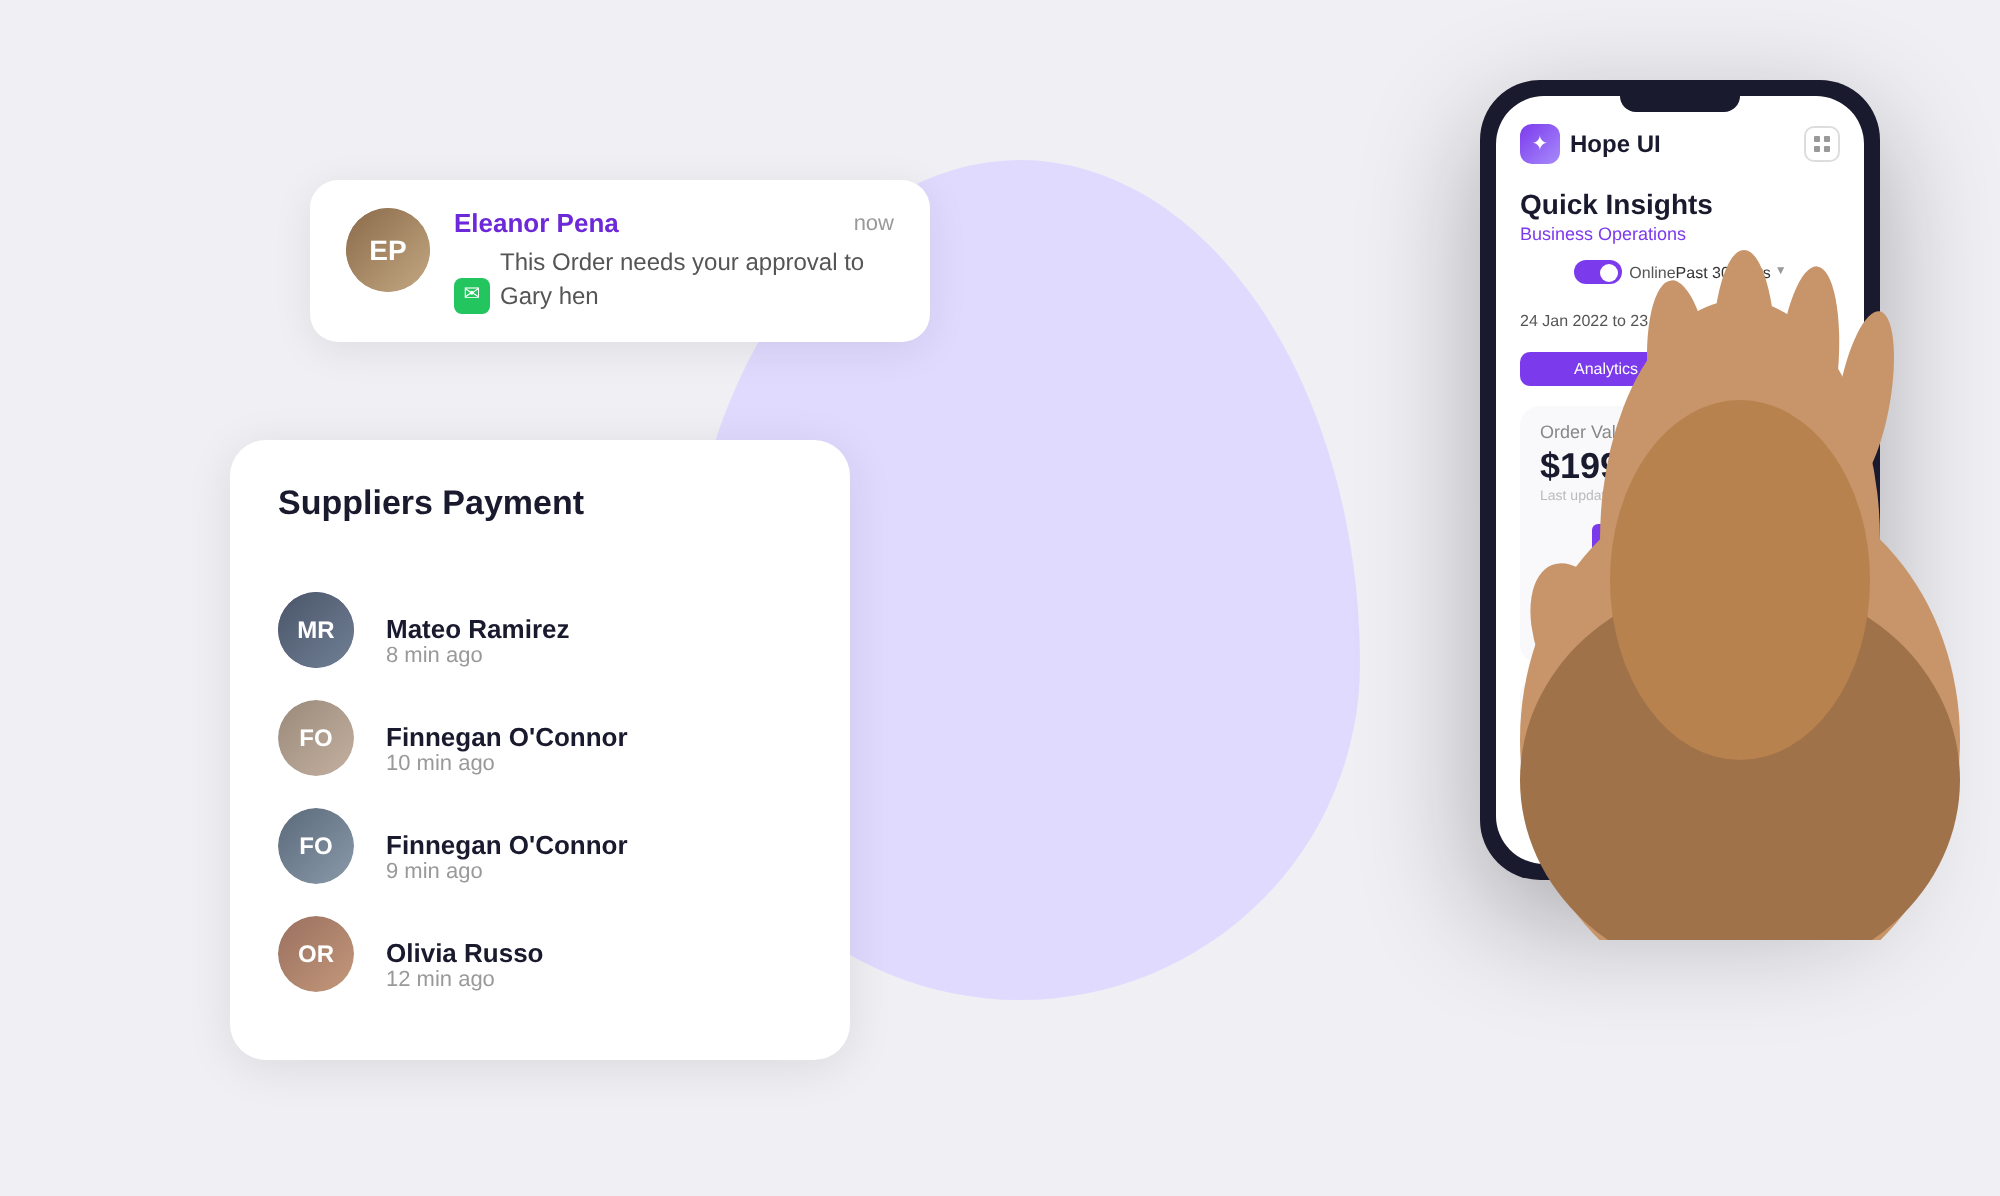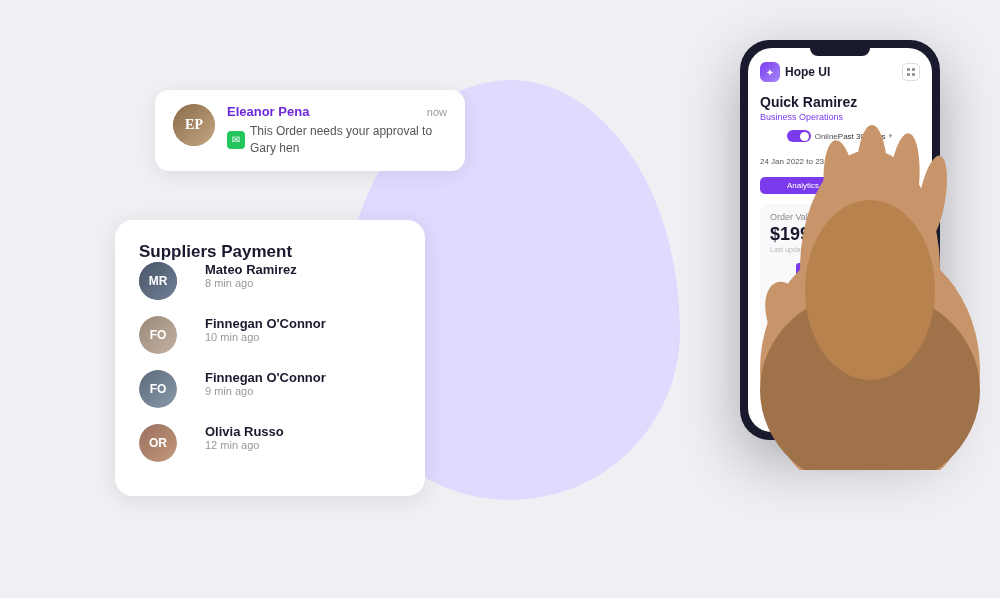--- a/index.html
+++ b/index.html
@@ -63,21 +63,21 @@
     }
     .notification-time {
       font-size: 11px;
       color: #999;
     }
     .notification-message {
       font-size: 12px;
       color: #555;
       line-height: 1.4;
       display: flex;
-      align-items: center;
+      align-items: flex-end;
       gap: 5px;
     }
     .msg-icon {
       width: 18px;
       height: 18px;
       background: #22c55e;
       border-radius: 4px;
       display: flex;
       align-items: center;
       justify-content: center;
@@ -98,26 +98,26 @@
       border-radius: 18px;
       padding: 22px 24px;
       width: 310px;
       box-shadow: 0 4px 24px rgba(0,0,0,0.09);
       z-index: 9;
     }
     .suppliers-title {
       font-size: 17px;
       font-weight: 700;
       color: #1a1a2e;
-      margin-bottom: 0;
+      margin-bottom: 34px;
     }
     .supplier-item {
       display: flex;
-      align-items: flex-start;
-      gap: 28px;
+      align-items: flex-end;
+      gap: 16px;
       margin-bottom: 16px;
     }
     .supplier-item:last-child { margin-bottom: 12px; }
     .supplier-avatar {
       width: 38px;
       height: 38px;
       border-radius: 50%;
       overflow: hidden;
       flex-shrink: 0;
       background: #ddd;
@@ -371,21 +371,20 @@
       z-index: 4;
       pointer-events: none;
     }
 
     
     .avatar-mateo {
       background: linear-gradient(135deg, #4a4a6a, #6a6a9a);
     }
     .avatar-eleanor {
       background: linear-gradient(135deg, #8a6a4a, #c4a882);
-      font-family: Liberation Serif, serif;
     }
 
     
     .face-circle {
       width: 100%;
       height: 100%;
       border-radius: 50%;
       display: flex;
       align-items: center;
       justify-content: center;
@@ -473,21 +472,21 @@
           <svg width="10" height="10" viewBox="0 0 10 10">
               <rect x="1" y="1" width="3" height="3" rx="0.5" fill="#999"></rect>
               <rect x="6" y="1" width="3" height="3" rx="0.5" fill="#999"></rect>
               <rect x="1" y="6" width="3" height="3" rx="0.5" fill="#999"></rect>
               <rect x="6" y="6" width="3" height="3" rx="0.5" fill="#999"></rect>
             </svg>
         </div>
       </div>
 
       <div class="app-content">
-        <div class="quick-insights-title">Quick Ramirez</div>
+        <div class="quick-insights-title">Quick Insights</div>
         <div class="quick-insights-sub">Business Operations</div>
 
         <div class="toggle-row">
           <div class="toggle-online">
             <div class="toggle-switch"></div>
             <span>Online</span>
           </div>
           <div class="period-selector">
             <span>Past 30 Days</span>
           </div>

